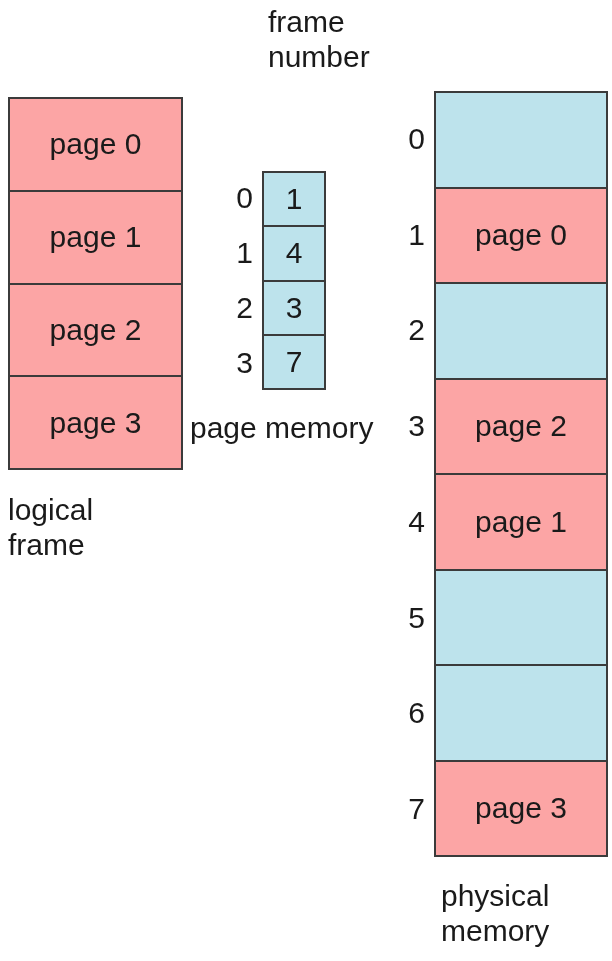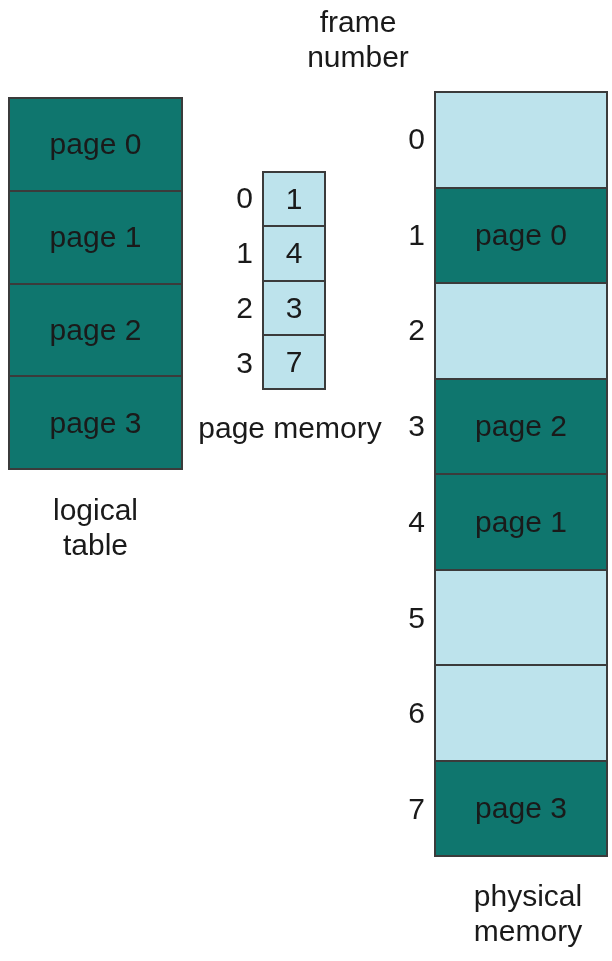--- a/index.html
+++ b/index.html
@@ -8,21 +8,21 @@
     background: #ffffff;
   }
   body {
     width: 612px;
     height: 961px;
     position: relative;
     font-family: "Liberation Sans", sans-serif;
     color: #1a1a1a;
     overflow: hidden;
   }
-  .cell-gray  { background: #0f766e; }
+  .cell-gray  { background: #fca5a5; }
   .cell-blue  { background: #bde3ec; }
 
   .stack {
     position: absolute;
     box-sizing: border-box;
     border: 2px solid #3b3b3b;
     display: flex;
     flex-direction: column;
     background: #ffffff;
   }
@@ -48,21 +48,20 @@
     flex: 1 1 0;
     display: flex;
     align-items: center;
     justify-content: flex-end;
     font-size: 30px;
     line-height: 1;
   }
 
   .caption {
     position: absolute;
-    text-align: center;
     font-size: 30px;
     line-height: 1.17;
     white-space: pre-line;
   }
 
   
 
   
   #logical-memory {
     left: 8px;  top: 97px;  width: 175px; height: 373px;
@@ -101,21 +100,21 @@
 </head>
 <body>
 
 <div class="stack" id="logical-memory">
   <div class="row cell-gray">page 0</div>
   <div class="row cell-gray">page 1</div>
   <div class="row cell-gray">page 2</div>
   <div class="row cell-gray">page 3</div>
 </div>
 <div class="caption" id="logical-memory-caption">logical
-table</div>
+frame</div>
 
 <div class="caption" id="frame-number-heading">frame
 number</div>
 
 <div class="idx-col" id="page-table-index">
   <div class="idx">0</div>
   <div class="idx">1</div>
   <div class="idx">2</div>
   <div class="idx">3</div>
 </div>

